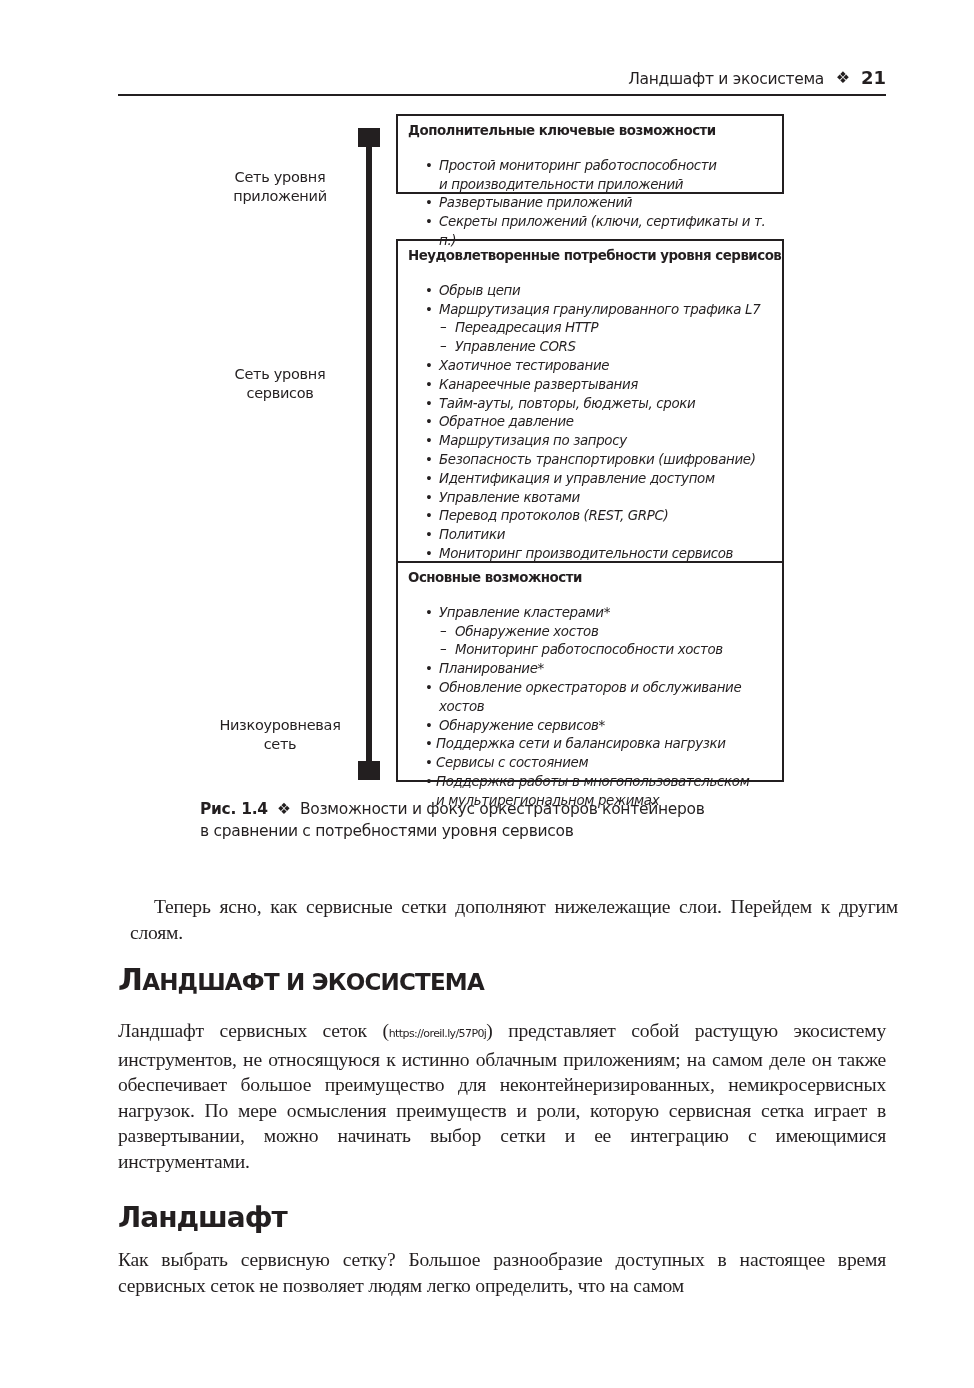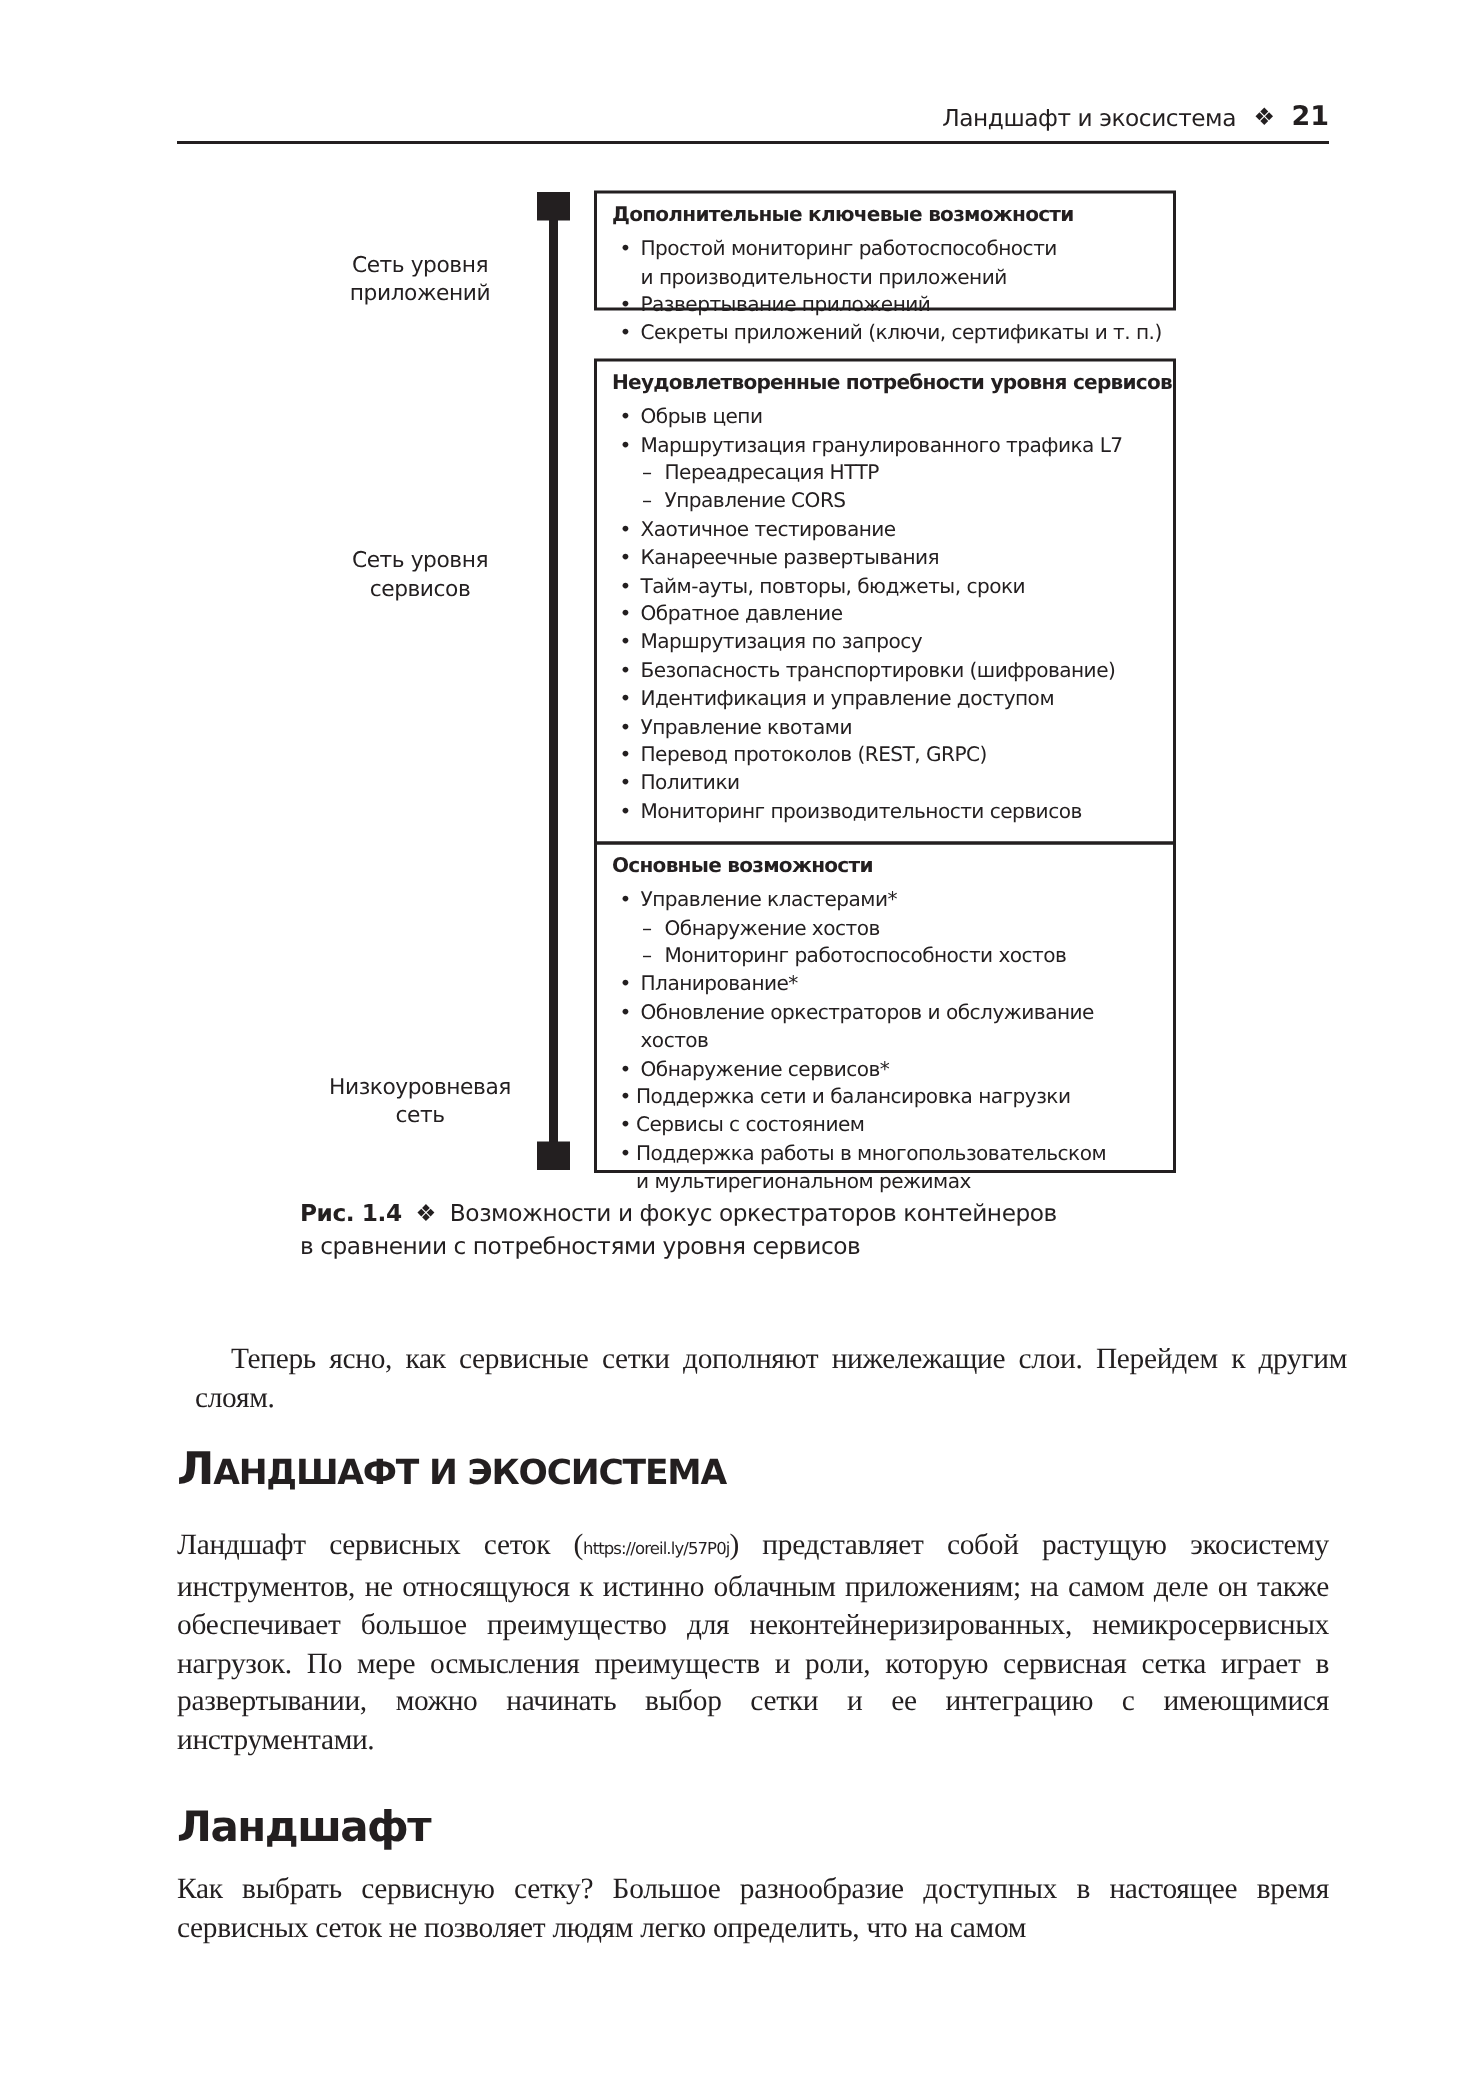--- a/index.html
+++ b/index.html
@@ -12,25 +12,25 @@
   .running-head .rh-orn { position: absolute; right: 36px; top: 2px; font-size: 16px; }
   .running-head .rh-num { position: absolute; right: 0; top: 1px; font-size: 18px; font-weight: bold; }
 
   .figure { position: absolute; left: 0; top: 0; }
   .axis-label { position: absolute; font-size: 14.5px; text-align: center; line-height: 19px; letter-spacing: -0.3px; width: 150px; }
   .bar-top { position: absolute; left: 358px; top: 128px; width: 22px; height: 19px; background: #231f20; }
   .bar-line { position: absolute; left: 366px; top: 140px; width: 6px; height: 630px; background: #231f20; }
   .bar-bottom { position: absolute; left: 358px; top: 761px; width: 22px; height: 19px; background: #231f20; }
 
   .box { position: absolute; left: 396px; width: 388px; border: 2px solid #231f20; box-sizing: border-box; padding: 6px 0 0 10px; font-size: 13.4px; line-height: 18.8px; letter-spacing: -0.35px; }
-  .box1 { top: 127px; height: 80px; }
+  .box1 { top: 114px; height: 80px; }
   .box2 { top: 239px; height: 324px; }
   .box3 { top: 561px; height: 221px; }
   .box .box-title { font-weight: bold; letter-spacing: -0.5px; }
-  .box ul { list-style: none; margin: 4px; padding: 0; }
+  .box ul { list-style: none; margin: 16px; padding: 0; font-style: italic; }
   .box li { position: relative; padding-left: 15px; white-space: pre-line; }
   .box li::before { content: "•"; position: absolute; left: 1px; }
   .box li.sub { padding-left: 31px; }
   .box li.sub::before { content: "–"; left: 16px; }
   .box3 li.tight { padding-left: 12px; }
 
   .caption { position: absolute; left: 200px; top: 798px; width: 600px; text-align: left; font-size: 15.5px; line-height: 22px; letter-spacing: -0.3px; }
   .caption b { font-weight: bold; }
 
   .para { position: absolute; left: 118px; width: 768px; font-size: 19.6px; line-height: 25.6px; text-align: justify; letter-spacing: -0.2px; }

